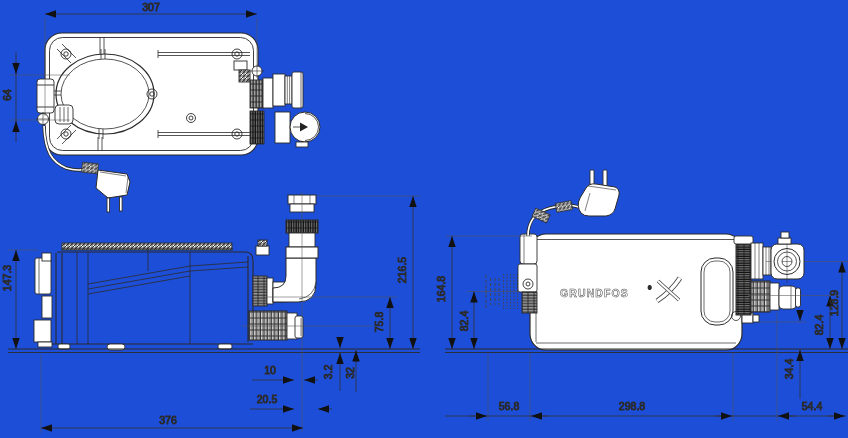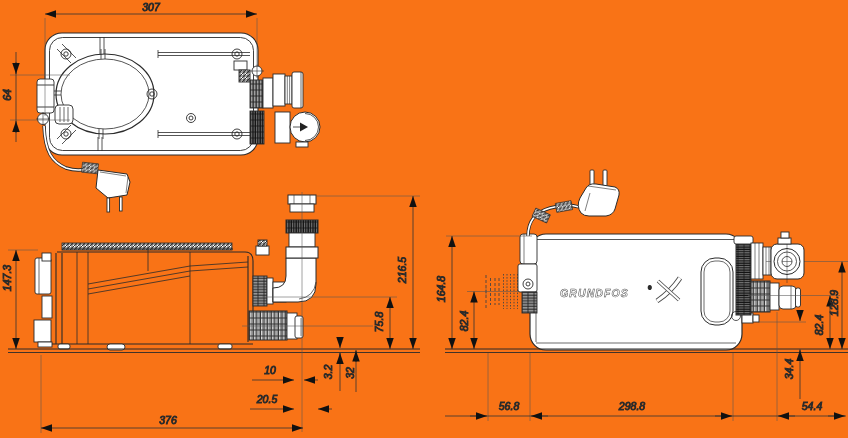--- a/index.html
+++ b/index.html
@@ -1,16 +1,16 @@
 <!DOCTYPE html>
 <html><head>
 <meta charset="utf-8">
 <style>
   html,body{margin:0;padding:0;background:#ffffff;}
-  .stage{position:relative;width:848px;height:438px;background:#f97316;overflow:hidden;font-style:italic;}
+  .stage{position:relative;width:848px;height:438px;background:#1d4ed8;overflow:hidden;}
   svg{display:block;}
   .dim{font-family:"Liberation Sans",sans-serif;font-size:10.5px;fill:#111;}
   .logo{font-family:"Liberation Sans",sans-serif;font-size:10.5px;font-weight:bold;letter-spacing:1.1px;
         fill:#ffffff;stroke:#4a4a4a;stroke-width:0.5px;}
   .reg{font-family:"Liberation Sans",sans-serif;font-size:4.6px;fill:#333;}
 </style>
 </head>
 <body>
 
 <div class="stage">

